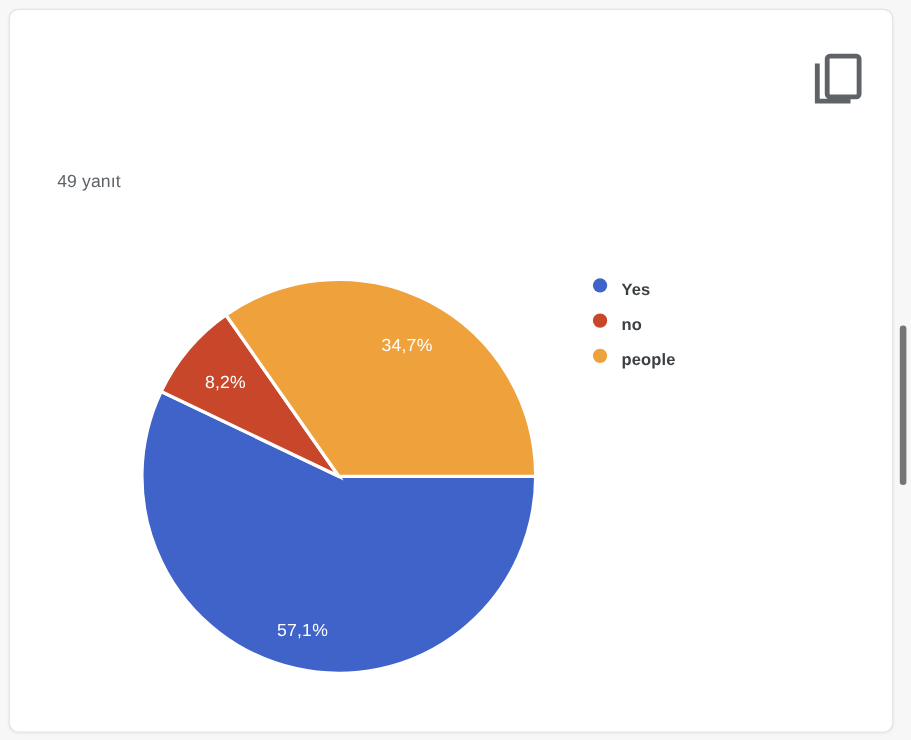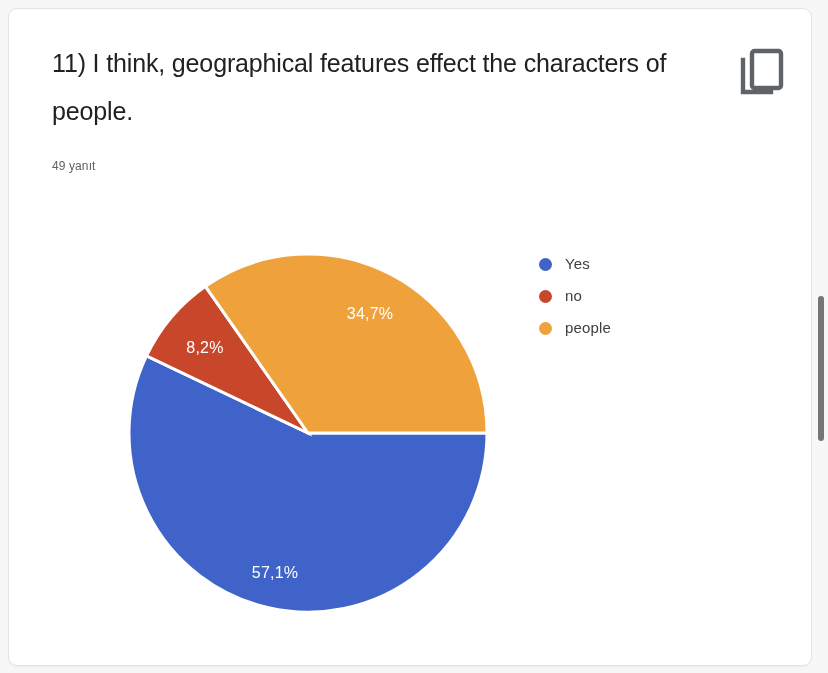--- a/index.html
+++ b/index.html
@@ -41,21 +41,21 @@
     font-size: 25px;
     line-height: 48px;
     color: #202124;
     letter-spacing: -0.15px;
     font-weight: 400;
   }
   .response-count {
     position: absolute;
     left: 43px;
     top: 146px;
-    font-size: 12px;
+    font-size: 16px;
     line-height: 22px;
     color: #5f6368;
     letter-spacing: 0.1px;
   }
 
   
   .copy-icon-btn {
     position: absolute;
     left: 724px;
     top: 34px;
@@ -95,22 +95,22 @@
   .legend {
     position: absolute;
     left: 530px;
     top: 56px;
     display: flex;
     flex-direction: column;
     gap: 10px;
   }
   .legend-item {
     display: flex;
-    align-items: center;
     height: 22px;
+    font-weight: bold;
   }
   .legend-dot {
     width: 13px;
     height: 13px;
     border-radius: 50%;
     margin-right: 13px;
     flex: 0 0 auto;
   }
   .legend-label {
     font-size: 15px;
@@ -137,21 +137,20 @@
     height: 145px;
     border-radius: 3px;
     background: #737577;
   }
 </style>
 </head>
 <body>
 
 <div class="card">
 
-  <div class="question-title">11) I think, geographical features effect the characters of people.</div>
 
   <div class="response-count">49 yanıt</div>
 
   <button class="copy-icon-btn">
     <span>
       <svg width="46" height="50" viewBox="0 0 46 50" fill="none" aria-hidden="true">
         <path d="M4 13 L4 45 L32 45" stroke="#5f6368" stroke-width="4.4" fill="none" stroke-linecap="square" stroke-linejoin="miter"></path>
         <rect x="13" y="4" width="29" height="37" rx="2.5" stroke="#5f6368" stroke-width="4.4" fill="#ffffff"></rect>
       </svg>
     </span>

